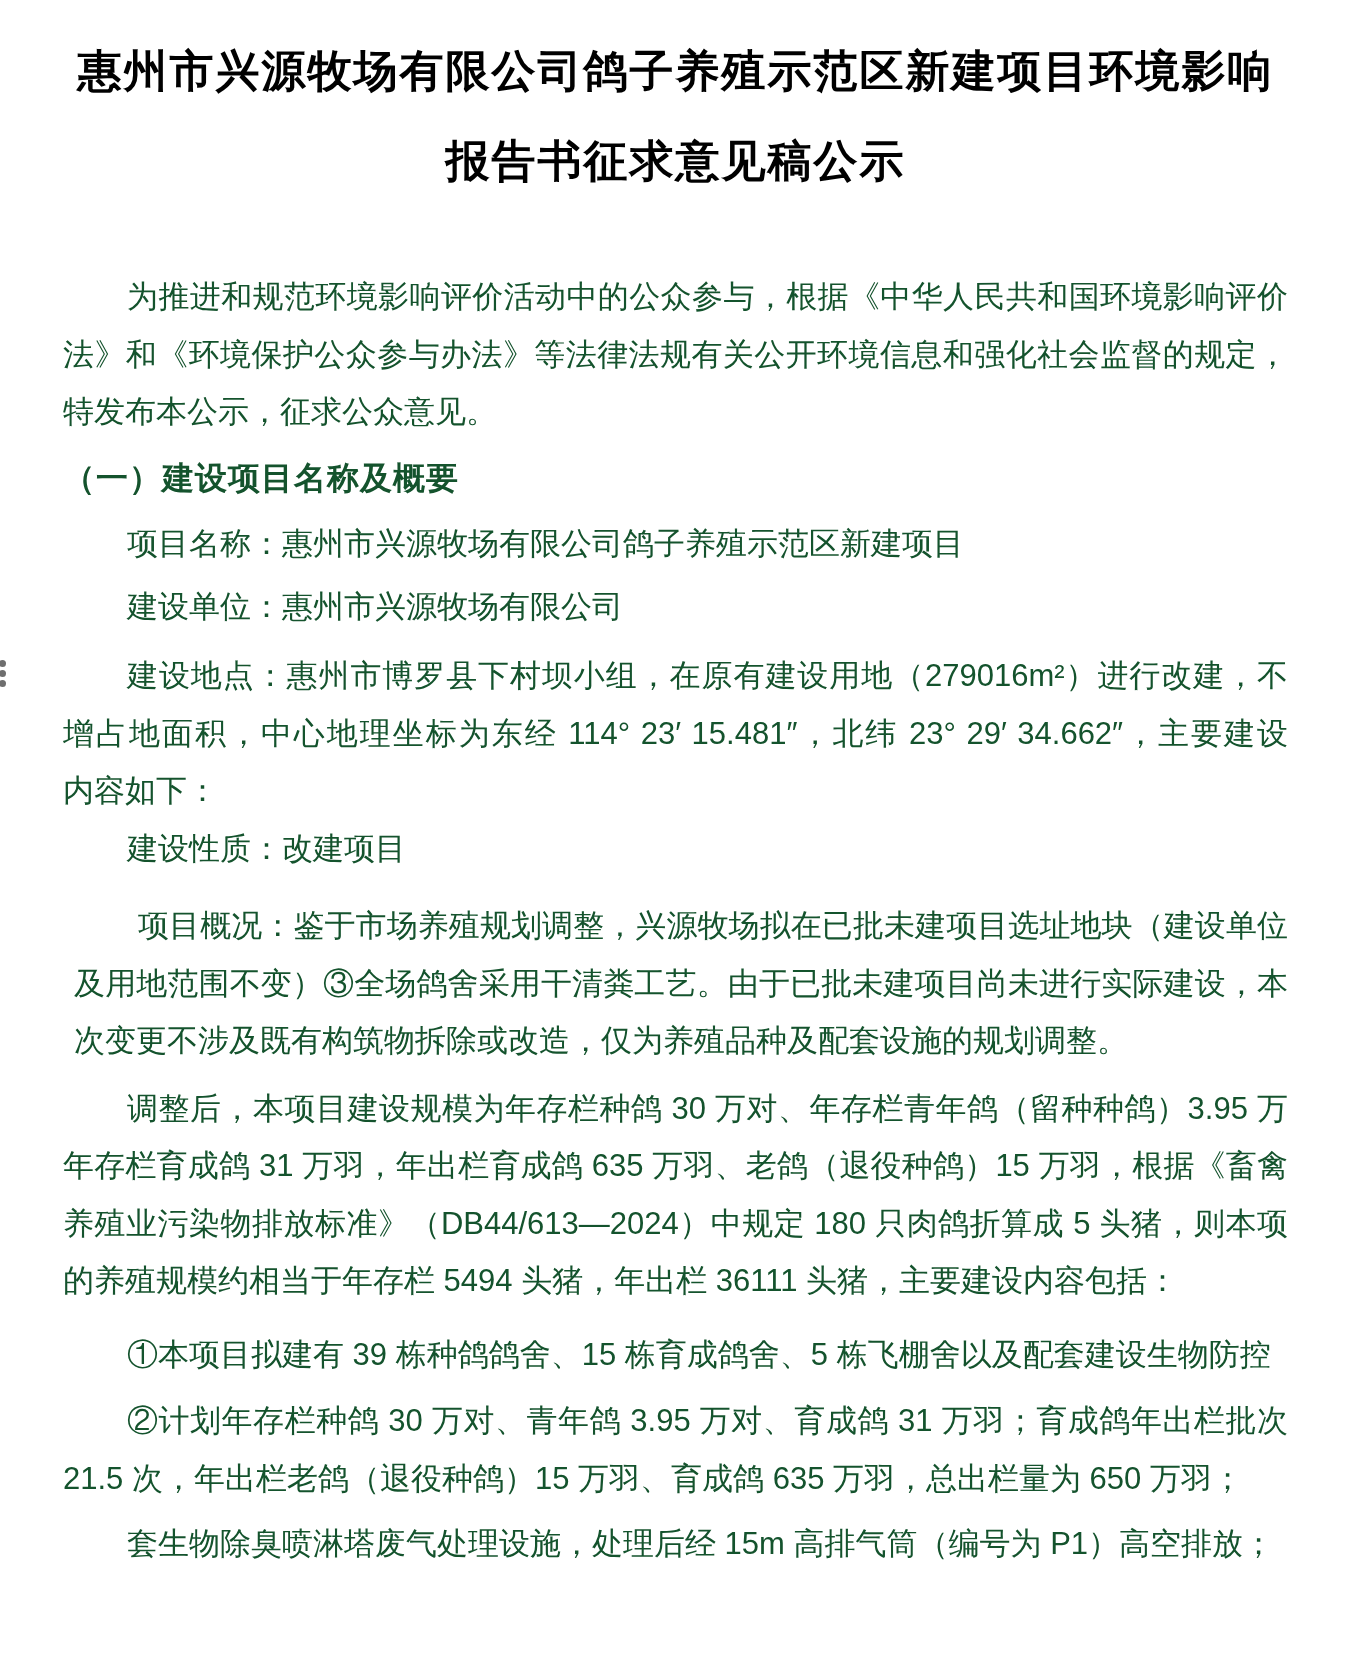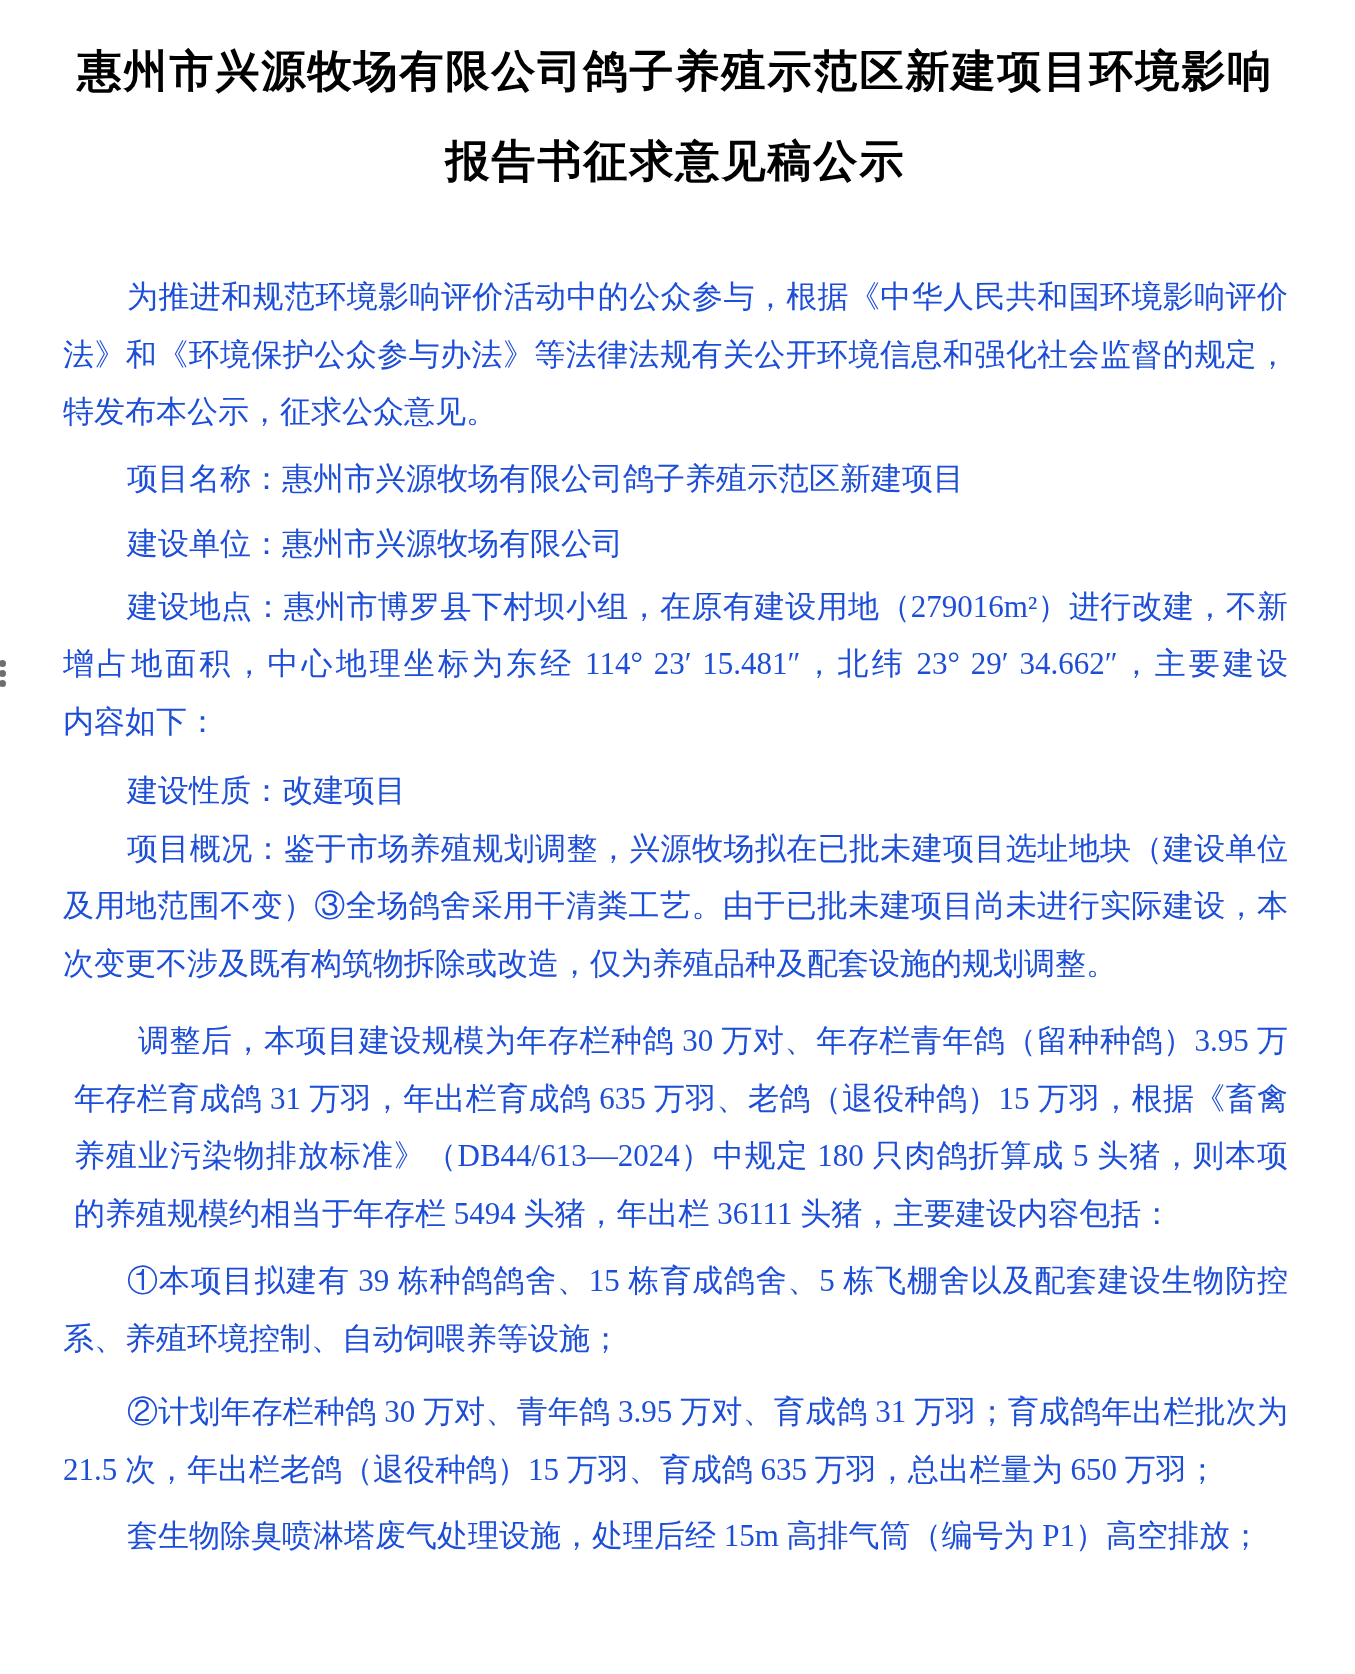--- a/index.html
+++ b/index.html
@@ -31,24 +31,24 @@
     font-weight: 700;
     font-size: 44px;
     line-height: 90px;
     text-align: center;
     letter-spacing: 2px;
   }
   .tline { height: 90px; overflow: hidden; }
 
   
   .block {
-    font-family: Liberation Serif, serif;
+    font-family: Liberation Sans, sans-serif;
     font-size: 31px;
     line-height: 57.5px;
-    color: #1d4ed8;
+    color: #14532d;
   }
   .line { height: 57.5px; overflow: hidden; }
   .para .line:first-child { text-indent: 64px; }
   .para .line:not(:last-child) {
     text-align: justify;
     text-align-last: justify;
     text-justify: inter-character;
   }
   .heading {
     font-weight: 700;
@@ -101,20 +101,23 @@
     <div class="title" id="title">
         <div class="tline">惠州市兴源牧场有限公司鸽子养殖示范区新建项目环境影响</div>
         <div class="tline">报告书征求意见稿公示</div>
       </div>
     <div id="blocks">
         <div class="block para">
           <div class="line">为推进和规范环境影响评价活动中的公众参与，根据《中华人民共和国环境影响评价</div>
           <div class="line">法》和《环境保护公众参与办法》等法律法规有关公开环境信息和强化社会监督的规定，</div>
           <div class="line">特发布本公示，征求公众意见。</div>
         </div>
+        <div class="block heading">
+          <div class="line">（一）建设项目名称及概要</div>
+        </div>
         <div class="block para">
           <div class="line">项目名称：惠州市兴源牧场有限公司鸽子养殖示范区新建项目</div>
         </div>
         <div class="block para">
           <div class="line">建设单位：惠州市兴源牧场有限公司</div>
         </div>
         <div class="block para">
           <div class="line">建设地点：惠州市博罗县下村坝小组，在原有建设用地（279016m²）进行改建，不新</div>
           <div class="line">增占地面积，中心地理坐标为东经 114° 23′ 15.481″，北纬 23° 29′ 34.662″，主要建设</div>
           <div class="line">内容如下：</div>
@@ -128,21 +131,20 @@
           <div class="line">次变更不涉及既有构筑物拆除或改造，仅为养殖品种及配套设施的规划调整。</div>
         </div>
         <div class="block para">
           <div class="line">调整后，本项目建设规模为年存栏种鸽 30 万对、年存栏青年鸽（留种种鸽）3.95 万对、</div>
           <div class="line">年存栏育成鸽 31 万羽，年出栏育成鸽 635 万羽、老鸽（退役种鸽）15 万羽，根据《畜禽</div>
           <div class="line">养殖业污染物排放标准》（DB44/613—2024）中规定 180 只肉鸽折算成 5 头猪，则本项目</div>
           <div class="line">的养殖规模约相当于年存栏 5494 头猪，年出栏 36111 头猪，主要建设内容包括：</div>
         </div>
         <div class="block para">
           <div class="line">①本项目拟建有 39 栋种鸽鸽舍、15 栋育成鸽舍、5 栋飞棚舍以及配套建设生物防控体</div>
-          <div class="line">系、养殖环境控制、自动饲喂养等设施；</div>
         </div>
         <div class="block para">
           <div class="line">②计划年存栏种鸽 30 万对、青年鸽 3.95 万对、育成鸽 31 万羽；育成鸽年出栏批次为</div>
           <div class="line">21.5 次，年出栏老鸽（退役种鸽）15 万羽、育成鸽 635 万羽，总出栏量为 650 万羽；</div>
         </div>
         <div class="block para">
           <div class="line">套生物除臭喷淋塔废气处理设施，处理后经 15m 高排气筒（编号为 P1）高空排放；</div>
         </div>
       </div>
   </div>

